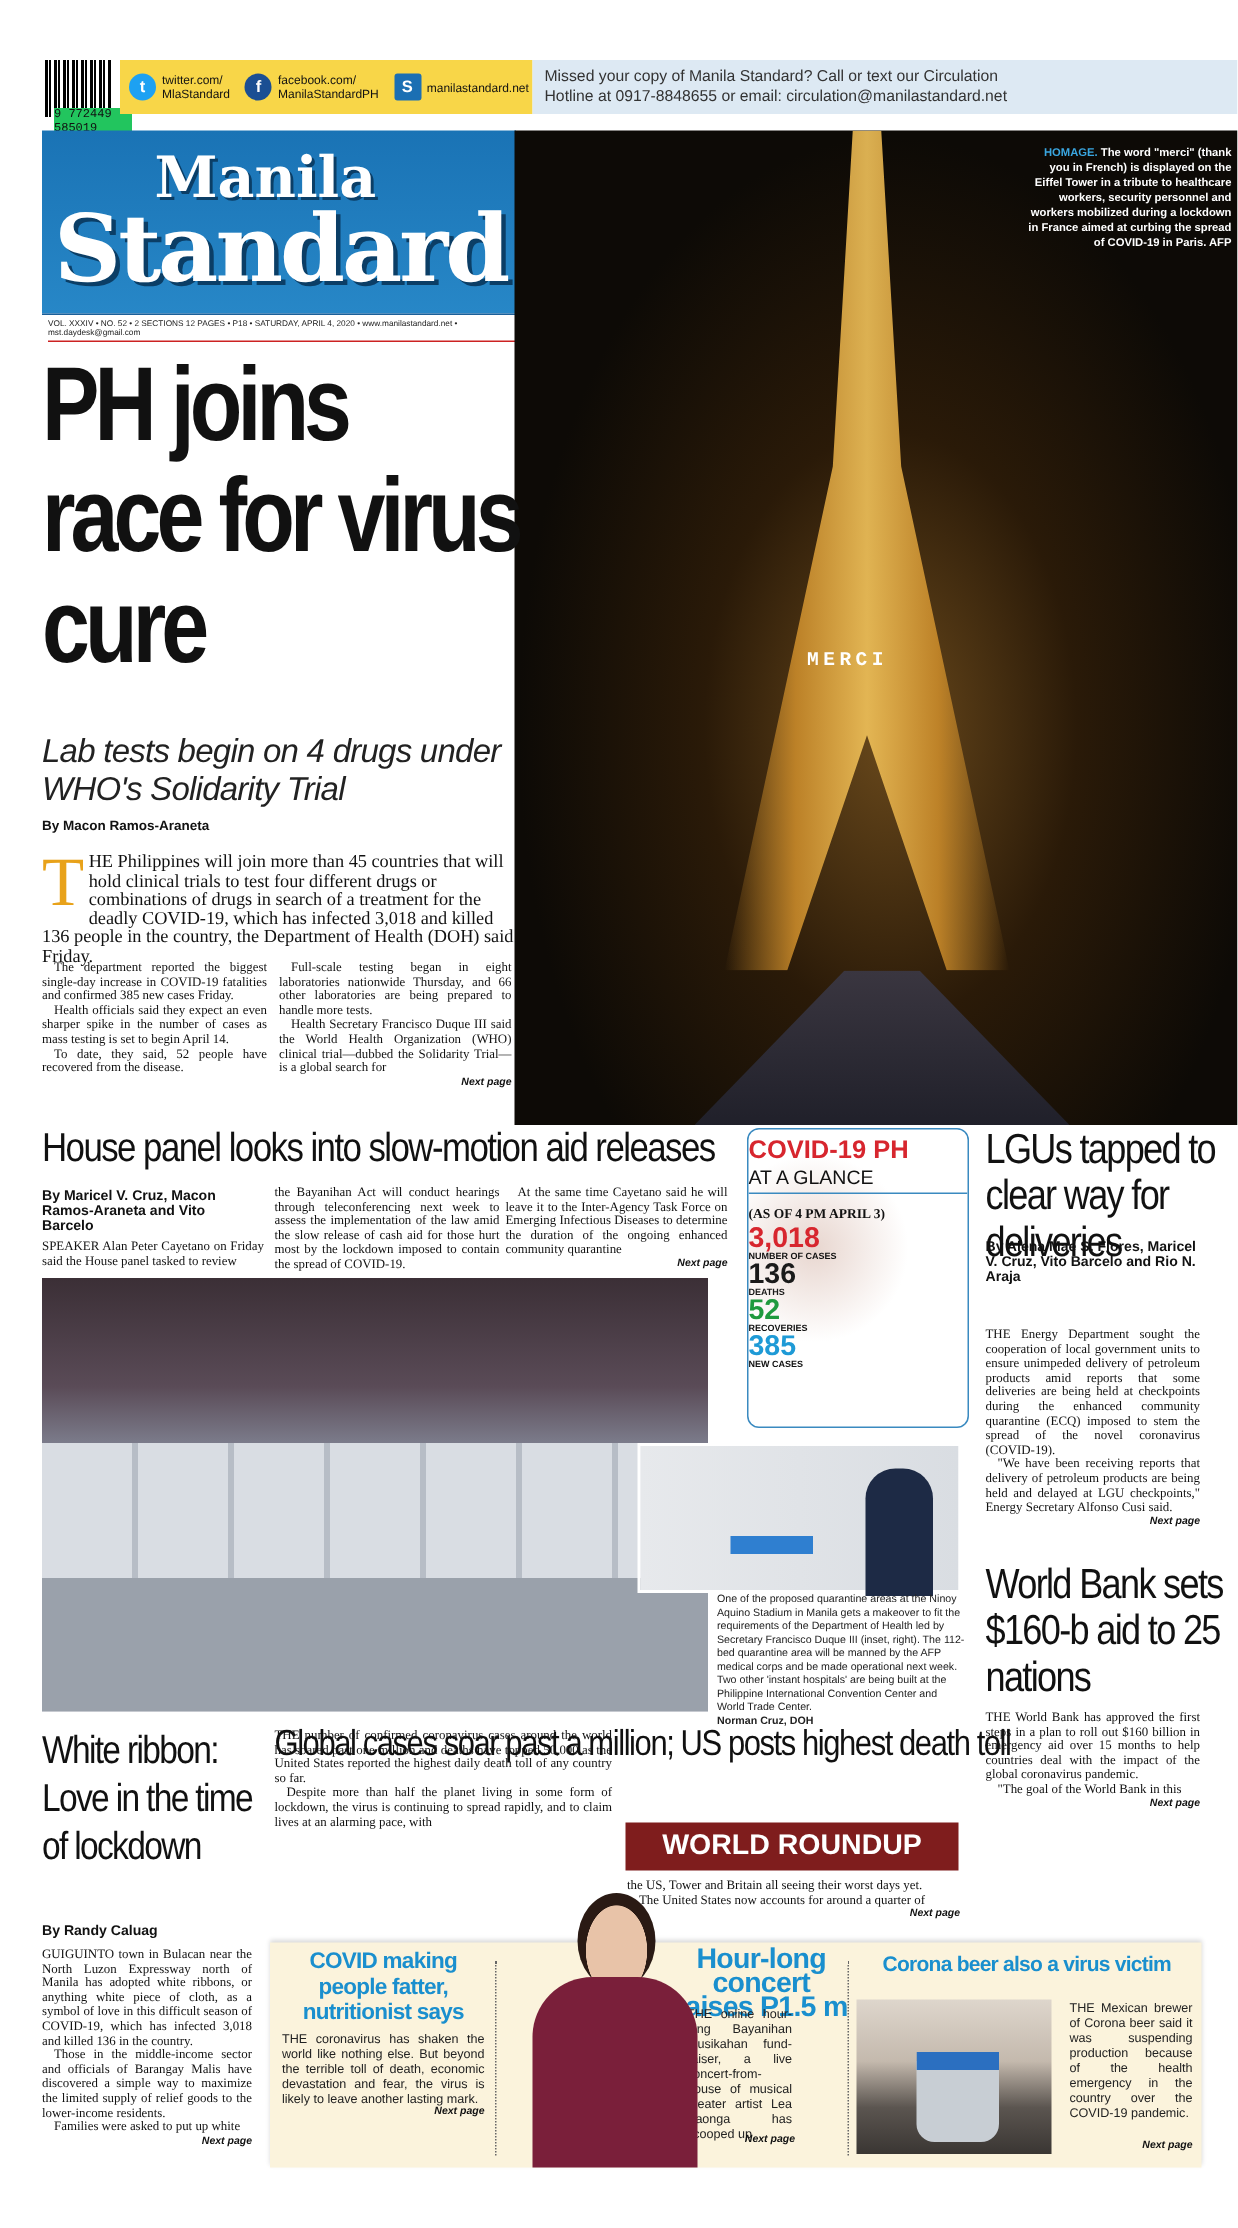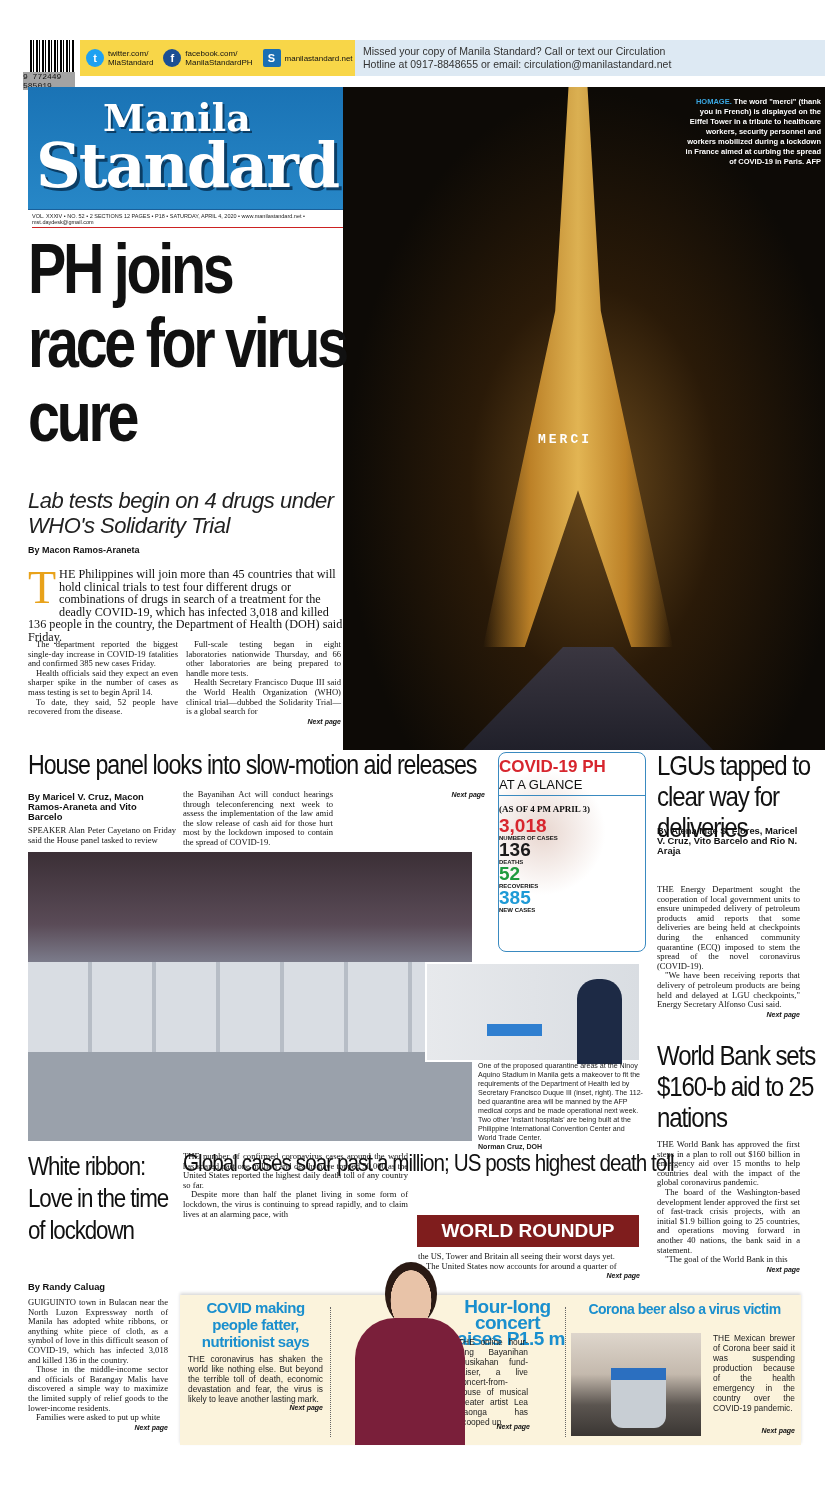--- a/index.html
+++ b/index.html
@@ -1,20 +1,20 @@
 <!DOCTYPE html>
 <html><head>
 <meta charset="utf-8">
 <style>
 *{box-sizing:border-box;margin:0;padding:0}
 body{width:825px;height:1485px;background:#fff;font-family:"Liberation Serif",serif;color:#111;position:relative;overflow:hidden}
 .abs{position:absolute}
 
 #barcode{left:30px;top:40px;width:44px;height:38px;background:repeating-linear-gradient(90deg,#000 0 2px,#fff 2px 3px,#000 3px 4px,#fff 4px 6px);}
-#barcode-num{left:23px;top:72px;font-size:8px;font-family:"Liberation Mono",monospace;background:#a3a3a3;width:52px}
+#barcode-num{left:36px;top:72px;font-size:8px;font-family:"Liberation Mono",monospace;background:#22c55e;width:52px}
 #social{left:80px;top:40px;width:275px;height:36px;background:#f8d648;display:flex;align-items:center;gap:10px;padding:0 6px}
 .soc{display:flex;align-items:center;gap:4px;font-size:8px;line-height:9px;font-family:"Liberation Sans",sans-serif}
 .soc .ic{width:18px;height:18px;border-radius:50%;display:flex;align-items:center;justify-content:center;color:#fff;font-weight:bold;font-size:11px}
 #circ{left:355px;top:40px;width:470px;height:36px;background:#dde9f3;font-family:"Liberation Sans",sans-serif;font-size:10.5px;line-height:13px;padding:5px 0 0 8px;color:#333}
 
 #mast{left:28px;top:87px;width:316px;height:123px;background:linear-gradient(#1a73b5,#2787c7);border-bottom:1px solid #1a5f99}
 #mast .m1{position:absolute;left:75px;top:8px;font-family:"DejaVu Serif",serif;font-weight:bold;color:#fff;font-size:38px;text-shadow:2px 2px 0 #0b3e66}
 #mast .m2{position:absolute;left:8px;top:42px;font-family:"DejaVu Serif",serif;font-weight:bold;color:#fff;font-size:62px;letter-spacing:-2px;text-shadow:3px 3px 0 #0b3e66}
 #folio{left:32px;top:213px;width:312px;font-size:5.5px;font-family:"Liberation Sans",sans-serif;color:#222;border-bottom:1.5px solid #c22;padding-bottom:2px}
 
@@ -124,20 +124,21 @@
   <p>Full-scale testing began in eight laboratories nationwide Thursday, and 66 other laboratories are being prepared to handle more tests.</p>
   <p>Health Secretary Francisco Duque III said the World Health Organization (WHO) clinical trial—dubbed the Solidarity Trial—is a global search for</p>
   <span class="next">Next page</span>
 </div>
 
 <div class="abs" id="h2">House panel looks into slow-motion aid releases</div>
 <div class="abs by" style="left:28px;top:792px;width:130px">By Maricel V. Cruz, Macon Ramos-Araneta and Vito Barcelo</div>
 <div class="abs col" style="left:28px;top:826px;width:148px">SPEAKER Alan Peter Cayetano on Friday said the House panel tasked to review</div>
 <div class="abs col" style="left:183px;top:790px;width:150px">the Bayanihan Act will conduct hearings through teleconferencing next week to assess the implementation of the law amid the slow release of cash aid for those hurt most by the lockdown imposed to contain the spread of COVID-19.</div>
 <div class="abs col" style="left:337px;top:790px;width:148px">
+  <p>At the same time Cayetano said he will leave it to the Inter-Agency Task Force on Emerging Infectious Diseases to determine the duration of the ongoing enhanced community quarantine</p>
   <span class="next">Next page</span>
 </div>
 
 <div class="abs" id="covid">
   <div class="t1">COVID-19 PH</div>
   <div class="t2">AT A GLANCE</div>
   <div class="asof">(AS OF 4 PM APRIL 3)</div>
   <div class="stat" style="color:#d7262e;margin-top:4px">
     <span class="n">3,018</span>
     <span class="l" style="color:#111">NUMBER OF CASES</span>
@@ -173,21 +174,20 @@
   <div class="man"></div>
 </div>
 <div class="abs" id="cap2">
   <span>One of the proposed quarantine areas at the Ninoy Aquino Stadium in Manila gets a makeover to fit the requirements of the Department of Health led by Secretary Francisco Duque III (inset, right). The 112-bed quarantine area will be manned by the AFP medical corps and be made operational next week. Two other 'instant hospitals' are being built at the Philippine International Convention Center and World Trade Center.</span><br>
   <b>Norman Cruz, DOH</b>
 </div>
 
 <div class="abs rh" style="left:657px;top:1040px">World Bank sets $160-b aid to 25 nations</div>
 <div class="abs col" style="left:657px;top:1140px;width:143px">
   <p class="ni">THE World Bank has approved the first steps in a plan to roll out $160 billion in emergency aid over 15 months to help countries deal with the impact of the global coronavirus pandemic.</p>
-  <p>The board of the Washington-based development lender approved the first set of fast-track crisis projects, with an initial $1.9 billion going to 25 countries, and operations moving forward in another 40 nations, the bank said in a statement.</p>
   <p>"The goal of the World Bank in this</p>
   <span class="next">Next page</span>
 </div>
 
 <div class="abs rh" style="left:28px;top:1150px;font-size:26px;line-height:32px;width:180px">White ribbon: Love in the time of lockdown</div>
 <div class="abs by" style="left:28px;top:1282px">By Randy Caluag</div>
 <div class="abs col" style="left:28px;top:1298px;width:140px">
   <p class="ni">GUIGUINTO town in Bulacan near the North Luzon Expressway north of Manila has adopted white ribbons, or anything white piece of cloth, as a symbol of love in this difficult season of COVID-19, which has infected 3,018 and killed 136 in the country.</p>
   <p>Those in the middle-income sector and officials of Barangay Malis have discovered a simple way to maximize the limited supply of relief goods to the lower-income residents.</p>
   <p>Families were asked to put up white</p>

